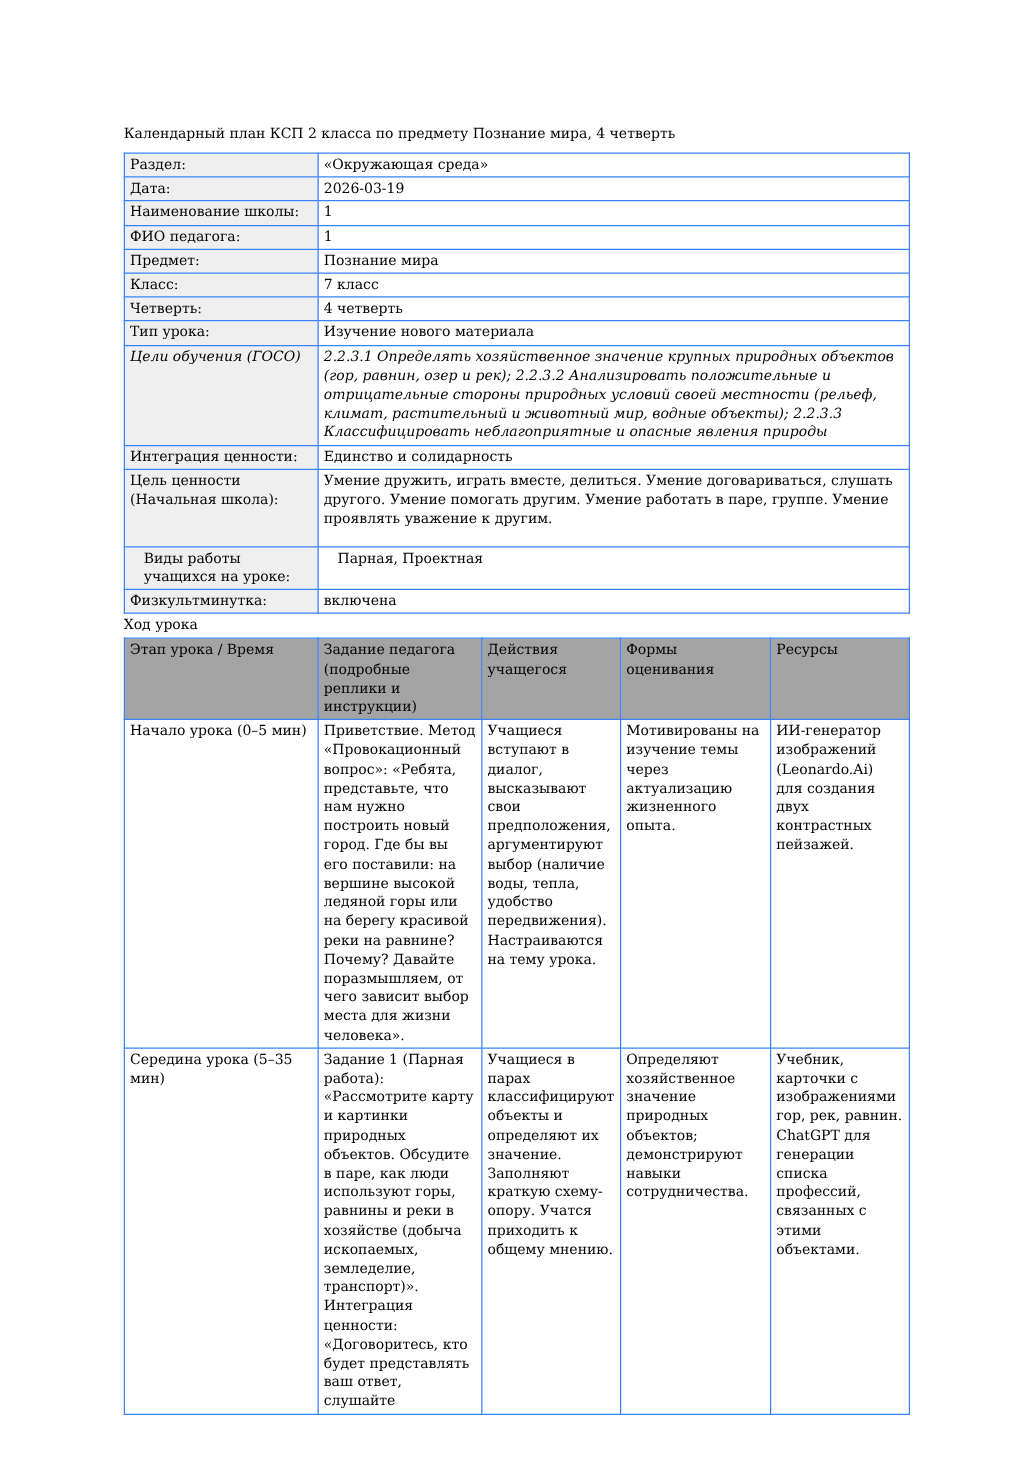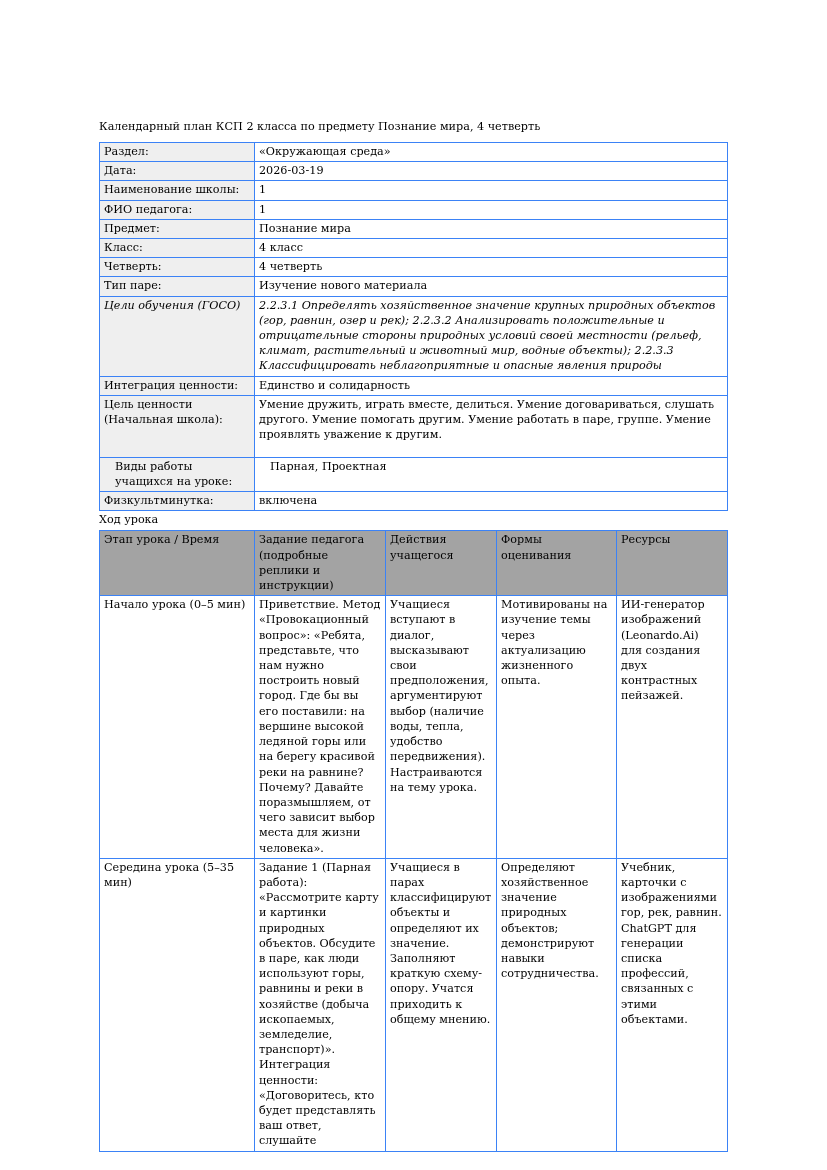--- a/index.html
+++ b/index.html
@@ -13,21 +13,20 @@
     overflow: hidden;
     font-family: "DejaVu Serif", "Liberation Serif", serif;
     color: #000000;
   }
   .page {
     position: relative;
     width: 827px;
     height: 1008px;
     box-sizing: border-box;
     padding: 99px 100px 0 99px;
-    margin-top: 20px;
   }
   .doc-title {
     font-size: 11.2px;
     line-height: 15px;
     margin: 0 0 8px 0;
     white-space: nowrap;
   }
   table.kspt {
     border-collapse: collapse;
     table-layout: fixed;
@@ -107,28 +106,28 @@
       <tr>
         <td class="lbl">ФИО педагога:</td>
         <td class="val">1</td>
       </tr>
       <tr>
         <td class="lbl">Предмет:</td>
         <td class="val">Познание мира</td>
       </tr>
       <tr>
         <td class="lbl">Класс:</td>
-        <td class="val">4 класс</td>
+        <td class="val">7 класс</td>
       </tr>
       <tr>
         <td class="lbl">Четверть:</td>
         <td class="val">4 четверть</td>
       </tr>
       <tr>
-        <td class="lbl">Тип паре:</td>
+        <td class="lbl">Тип урока:</td>
         <td class="val">Изучение нового материала</td>
       </tr>
       <tr>
         <td class="lbl tall-goals">Цели обучения (ГОСО)</td>
         <td class="val tall-goals">2.2.3.1 Определять хозяйственное значение крупных природных объектов (гор, равнин, озер и рек); 2.2.3.2 Анализировать положительные и отрицательные стороны природных условий своей местности (рельеф, климат, растительный и животный мир, водные объекты); 2.2.3.3 Классифицировать неблагоприятные и опасные явления природы</td>
       </tr>
       <tr>
         <td class="lbl">Интеграция ценности:</td>
         <td class="val">Единство и солидарность</td>
       </tr>

